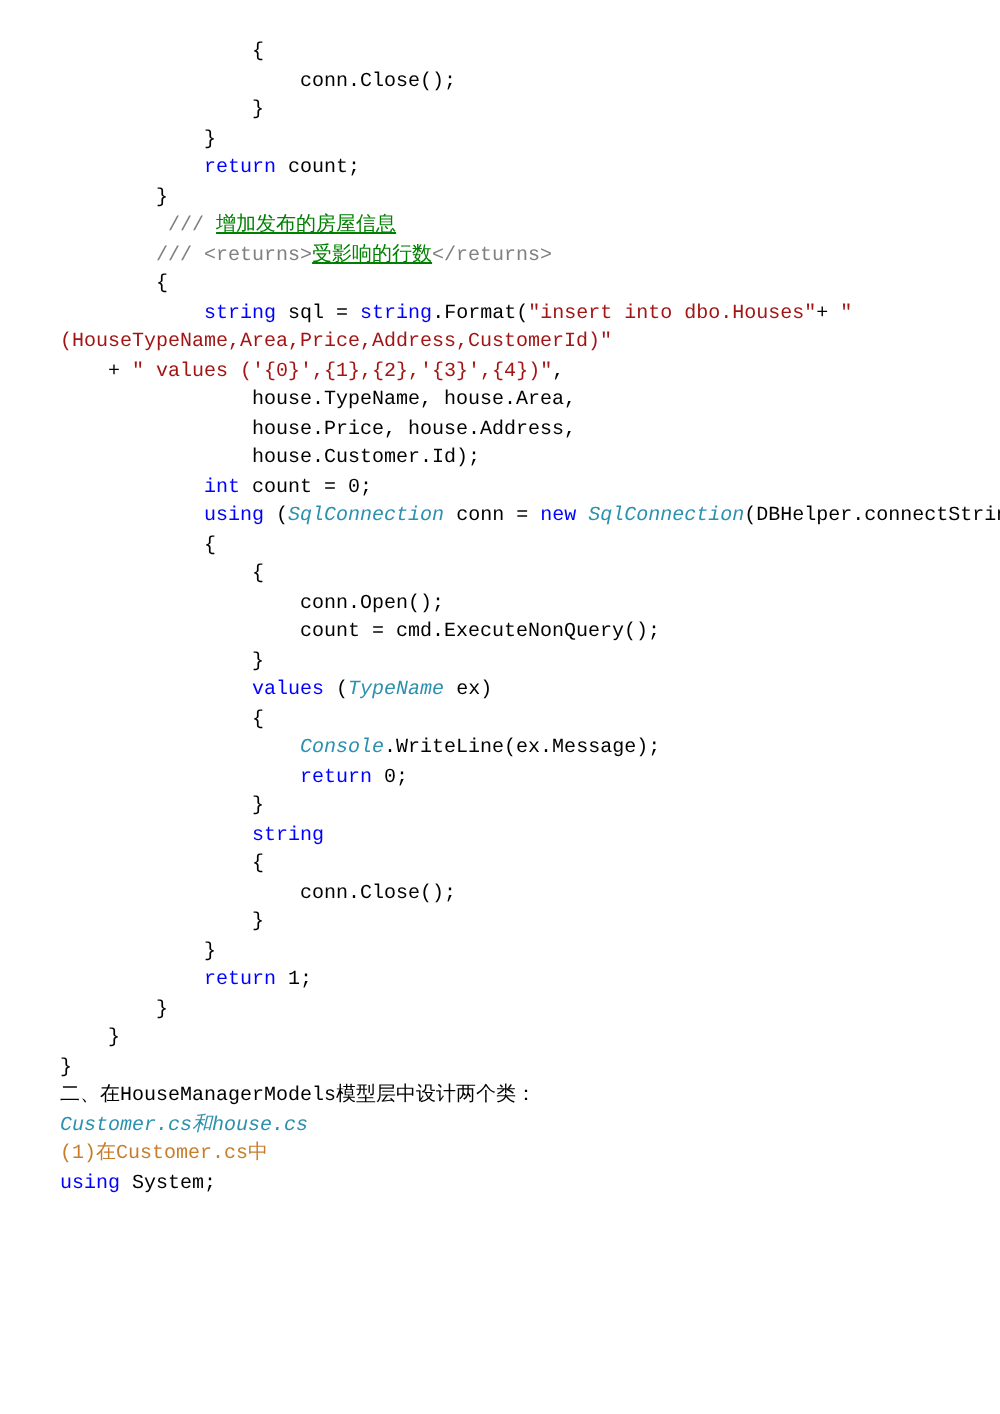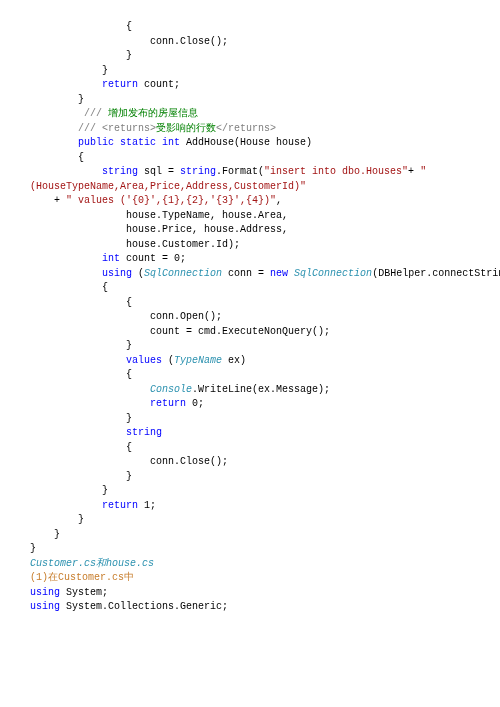--- a/index.html
+++ b/index.html
@@ -10,38 +10,37 @@
     line-height: 1.45;
     color: #000;
     background: #fff;
     width: 500px;
     box-sizing: border-box;
   }
   .line { white-space: pre; }
   .c-blue { color: #0000ff; }
   .c-teal { color: #2b91af; font-style: italic; }
   .c-red { color: #a31515; }
-  .c-green { color: #008000; }
+  .c-green { color: #008000; text-decoration: underline; }
   .c-gray { color: #808080; }
   .c-black { color: #000; }
   .c-orange { color:#c77d2c;}
 </style>
 </head>
 <body>
 
 <div id="code-container">
     <div class="line"><span>                </span><span class="c-black">{</span></div>
     <div class="line"><span>                    </span><span class="c-black">conn.Close();</span></div>
     <div class="line"><span>                </span><span class="c-black">}</span></div>
     <div class="line"><span>            </span><span class="c-black">}</span></div>
     <div class="line"><span>            </span><span class="c-blue">return</span><span class="c-black"> count;</span></div>
     <div class="line"><span>        </span><span class="c-black">}</span></div>
     <div class="line"><span>        </span><span class="c-gray"> /// </span><span class="c-green">增加发布的房屋信息</span></div>
     <div class="line"><span>        </span><span class="c-gray">/// </span><span class="c-gray">&lt;returns&gt;</span><span class="c-green">受影响的行数</span><span class="c-gray">&lt;/returns&gt;</span></div>
-    <div class="line"><span>        </span><span class="c-blue">public</span><span class="c-black"> </span><span class="c-blue">static</span><span class="c-black"> </span><span class="c-blue">int</span><span class="c-black"> AddHouse(House house)</span></div>
     <div class="line"><span>        </span><span class="c-black">{</span></div>
     <div class="line"><span>            </span><span class="c-blue">string</span><span class="c-black"> sql = </span><span class="c-blue">string</span><span class="c-black">.Format(</span><span class="c-red">"insert into dbo.Houses"</span><span class="c-black">+ </span><span class="c-red">"</span></div>
     <div class="line"><span></span><span class="c-red">(HouseTypeName,Area,Price,Address,CustomerId)"</span></div>
     <div class="line"><span>    </span><span class="c-black">+ </span><span class="c-red">" values ('{0}',{1},{2},'{3}',{4})"</span><span class="c-black">,</span></div>
     <div class="line"><span>                </span><span class="c-black">house.TypeName, house.Area,</span></div>
     <div class="line"><span>                </span><span class="c-black">house.Price, house.Address,</span></div>
     <div class="line"><span>                </span><span class="c-black">house.Customer.Id);</span></div>
     <div class="line"><span>            </span><span class="c-blue">int</span><span class="c-black"> count = 0;</span></div>
     <div class="line"><span>            </span><span class="c-blue">using</span><span class="c-black"> (</span><span class="c-teal">SqlConnection</span><span class="c-black"> conn = </span><span class="c-blue">new</span><span class="c-black"> </span><span class="c-teal">SqlConnection</span><span class="c-black">(DBHelper.connectString))</span></div>
     <div class="line"><span>            </span><span class="c-black">{</span></div>
@@ -56,17 +55,17 @@
     <div class="line"><span>                </span><span class="c-black">}</span></div>
     <div class="line"><span>                </span><span class="c-blue">string</span></div>
     <div class="line"><span>                </span><span class="c-black">{</span></div>
     <div class="line"><span>                    </span><span class="c-black">conn.Close();</span></div>
     <div class="line"><span>                </span><span class="c-black">}</span></div>
     <div class="line"><span>            </span><span class="c-black">}</span></div>
     <div class="line"><span>            </span><span class="c-blue">return</span><span class="c-black"> 1;</span></div>
     <div class="line"><span>        </span><span class="c-black">}</span></div>
     <div class="line"><span>    </span><span class="c-black">}</span></div>
     <div class="line"><span></span><span class="c-black">}</span></div>
+    <div class="line"><span></span><span class="c-black">二、在HouseManagerModels模型层中设计两个类：</span></div>
     <div class="line"><span></span><span class="c-teal">Customer.cs和house.cs</span></div>
     <div class="line"><span></span><span class="c-orange">(1)在Customer.cs中</span></div>
     <div class="line"><span></span><span class="c-blue">using</span><span class="c-black"> System;</span></div>
-    <div class="line"><span></span><span class="c-blue">using</span><span class="c-black"> System.Collections.Generic;</span></div>
   </div>
 
 </body></html>

